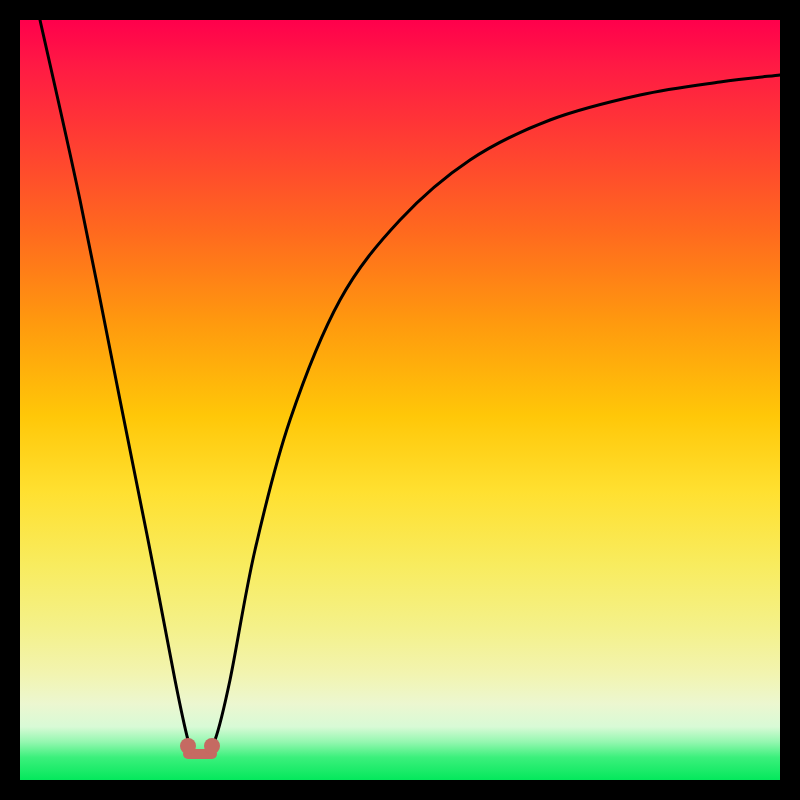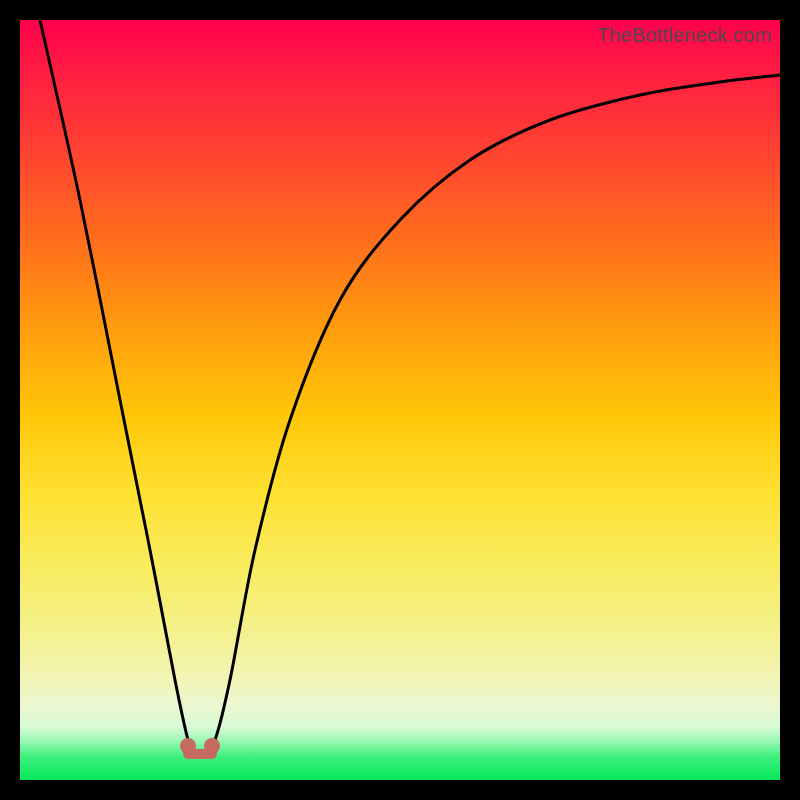--- a/index.html
+++ b/index.html
@@ -58,20 +58,19 @@
     height: 16px;
     border-radius: 50%;
     background: #c56a62;
     transform: translate(-50%, -50%);
   }
 </style>
 </head>
 <body>
 
 <div class="frame">
-  <div class="watermark">TheBottleneck.com</div>
   <svg class="curve" viewBox="0 0 760 760" preserveAspectRatio="none">
     <path id="curve-path" fill="none" stroke-width="3" stroke-linecap="round" stroke-linejoin="round" d="M 20 0 C 26.7 30.0 46.7 116.7 60 180 C 73.3 243.3 88.3 321.7 100 380 C 111.7 438.3 120.8 483.3 130 530 C 139.2 576.7 148.7 628.3 155 660 C 161.3 691.7 164.7 707.5 168 720 C 171.3 732.5 172.5 732.5 175 735 C 177.5 737.5 179.7 737.5 183 735 C 186.3 732.5 190.5 732.5 195 720 C 199.5 707.5 203.3 691.7 210 660 C 216.7 628.3 225.0 573.3 235 530 C 245.0 486.7 255.8 441.7 270 400 C 284.2 358.3 301.7 313.3 320 280 C 338.3 246.7 358.3 223.3 380 200 C 401.7 176.7 425.0 156.7 450 140 C 475.0 123.3 501.7 110.8 530 100 C 558.3 89.2 591.7 81.3 620 75 C 648.3 68.7 676.7 65.3 700 62 C 723.3 58.7 750.0 56.2 760 55 " stroke="#000000"></path>
     <path id="connector-path" fill="none" stroke-width="10" stroke-linecap="round" d="M 168 734 L 192 734" stroke="#c56a62"></path>
   </svg>
   <div class="marker" id="marker-0" style="left: 168px; top: 726px; background: rgb(197, 106, 98);"></div>
   <div class="marker" id="marker-1" style="left: 192px; top: 726px; background: rgb(197, 106, 98);"></div>
 </div>
 
 </body></html>

